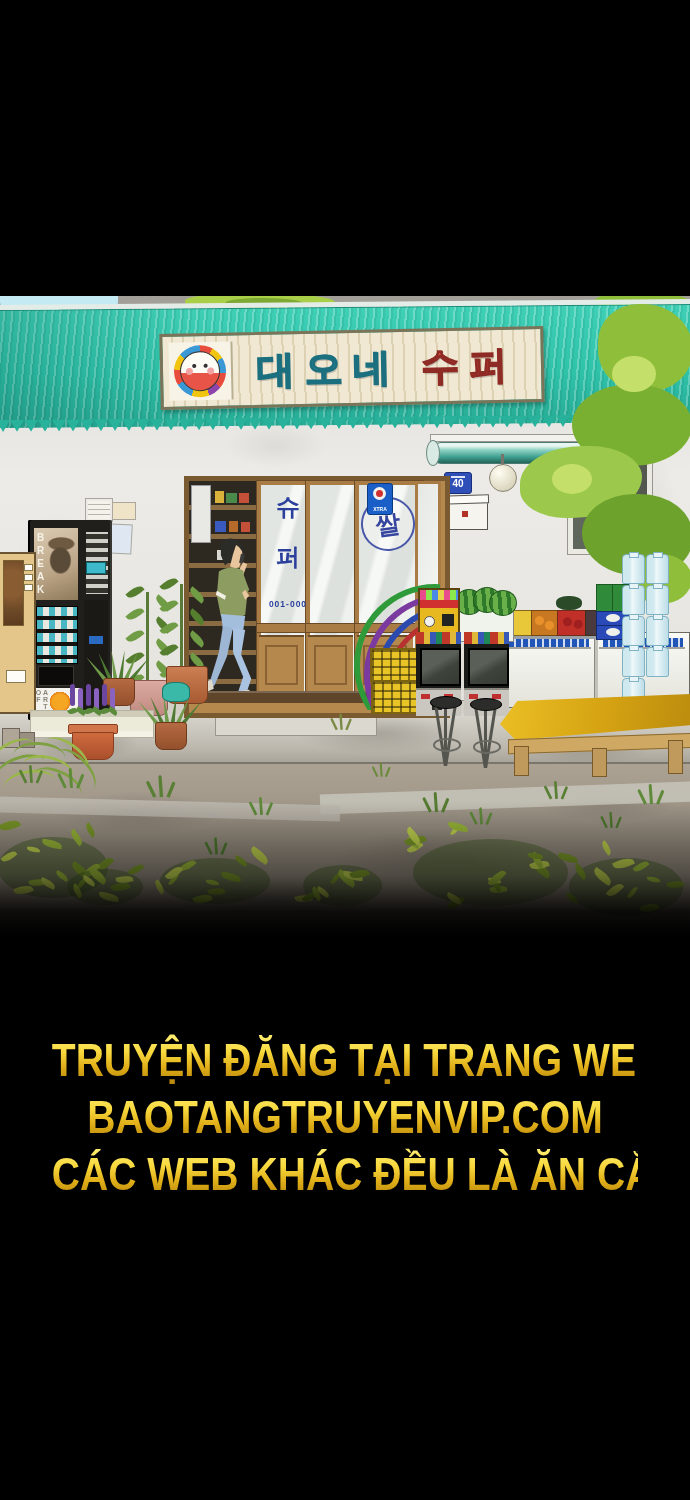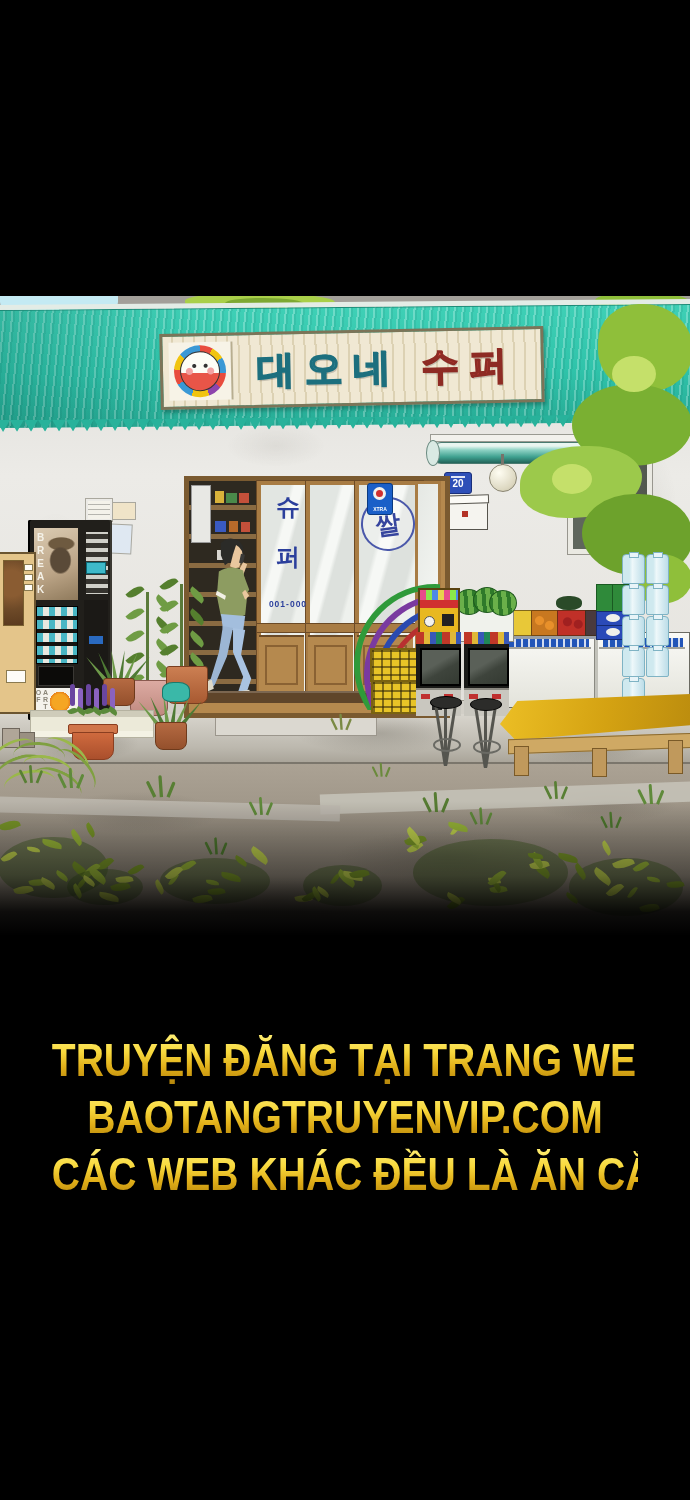--- a/index.html
+++ b/index.html
@@ -231,21 +231,21 @@
 
     <div id="wall-stains" class="abs"></div>
 
     <div id="awning" class="abs">
       <div id="awning-bar" class="abs"></div>
       <div id="awning-roll" class="abs"></div>
       <div id="awning-cap" class="abs"></div>
     </div>
     <div id="lamp-stem" class="abs"></div>
     <div id="lamp" class="abs"></div>
-    <div id="plaque" class="abs">20</div>
+    <div id="plaque" class="abs">40</div>
     <div id="mailbox" class="abs"></div>
     <div id="window" class="abs"></div>
     <div id="window-mullion" class="abs"></div>
 
     <div id="roof" class="abs"></div>
     <div id="roof-zigzag" class="abs" style="clip-path: polygon(0% 0%, 7px 100%, 14px 0%, 21px 100%, 28px 0%, 35px 100%, 42px 0%, 49px 100%, 56px 0%, 63px 100%, 70px 0%, 77px 100%, 84px 0%, 91px 100%, 98px 0%, 105px 100%, 112px 0%, 119px 100%, 126px 0%, 133px 100%, 140px 0%, 147px 100%, 154px 0%, 161px 100%, 168px 0%, 175px 100%, 182px 0%, 189px 100%, 196px 0%, 203px 100%, 210px 0%, 217px 100%, 224px 0%, 231px 100%, 238px 0%, 245px 100%, 252px 0%, 259px 100%, 266px 0%, 273px 100%, 280px 0%, 287px 100%, 294px 0%, 301px 100%, 308px 0%, 315px 100%, 322px 0%, 329px 100%, 336px 0%, 343px 100%, 350px 0%, 357px 100%, 364px 0%, 371px 100%, 378px 0%, 385px 100%, 392px 0%, 399px 100%, 406px 0%, 413px 100%, 420px 0%, 427px 100%, 434px 0%, 441px 100%, 448px 0%, 455px 100%, 462px 0%, 469px 100%, 476px 0%, 483px 100%, 490px 0%, 497px 100%, 504px 0%, 511px 100%, 518px 0%, 525px 100%, 532px 0%, 539px 100%, 546px 0%, 553px 100%, 560px 0%, 567px 100%, 574px 0%, 581px 100%, 588px 0%, 595px 100%, 602px 0%, 609px 100%, 616px 0%, 623px 100%, 630px 0%, 637px 100%, 644px 0%, 651px 100%, 658px 0%, 665px 100%, 672px 0%, 679px 100%, 686px 0%, 693px 100%, 700px 0%, 707px 100%, 714px 0%);"></div>
     <div id="sign" class="abs">
       <div id="mascot-box">
         <div id="mascot">
           <div id="mascot-egg"></div>

